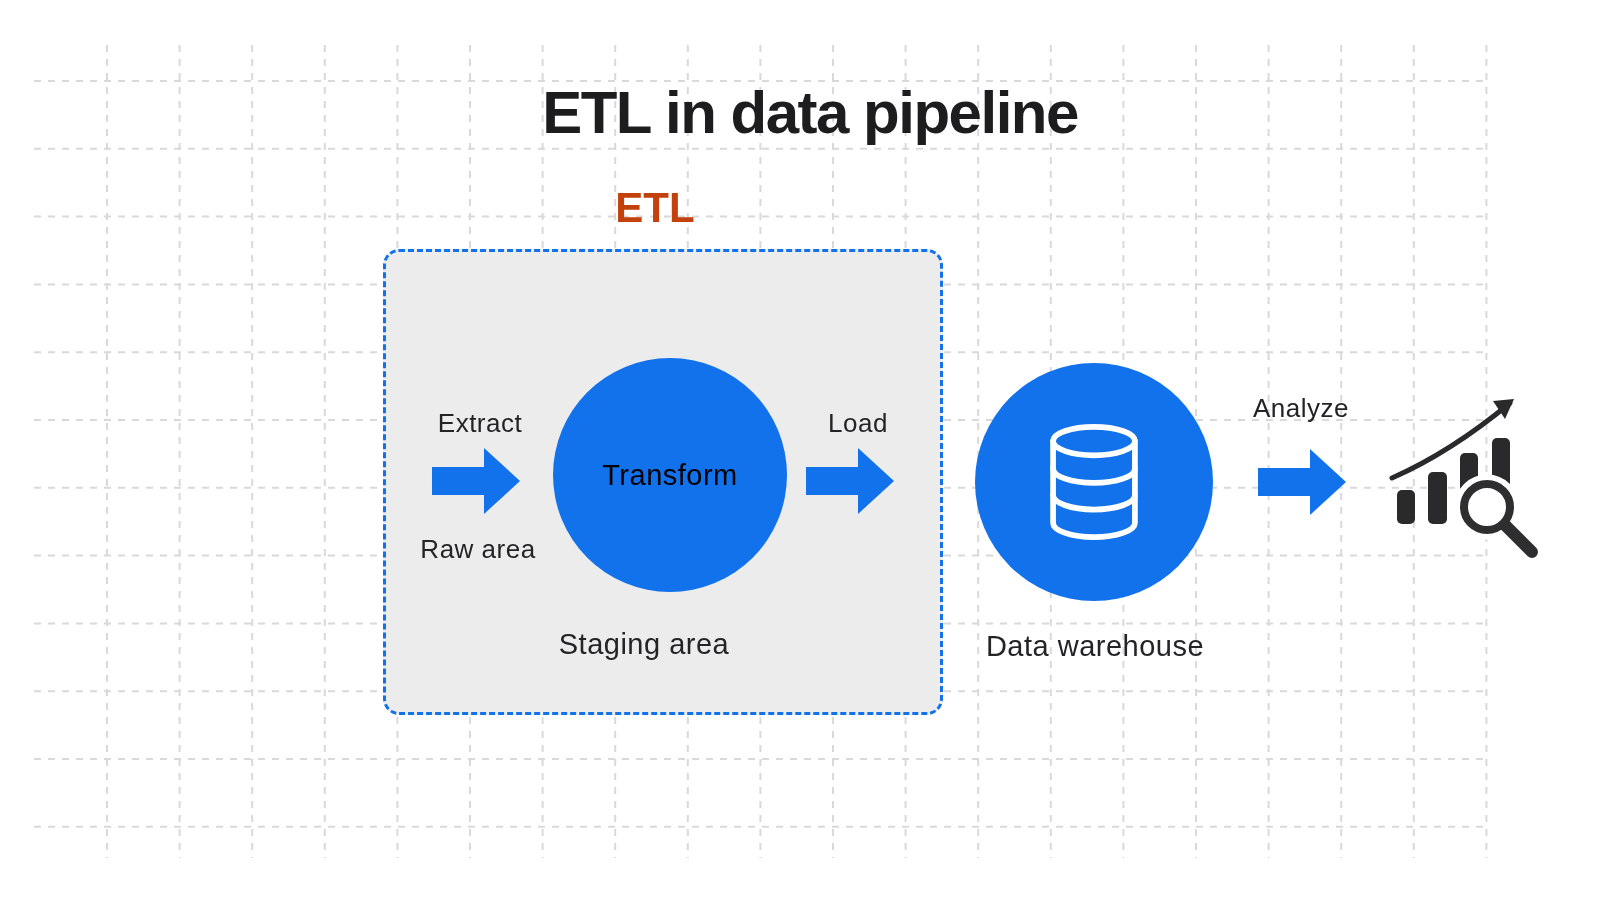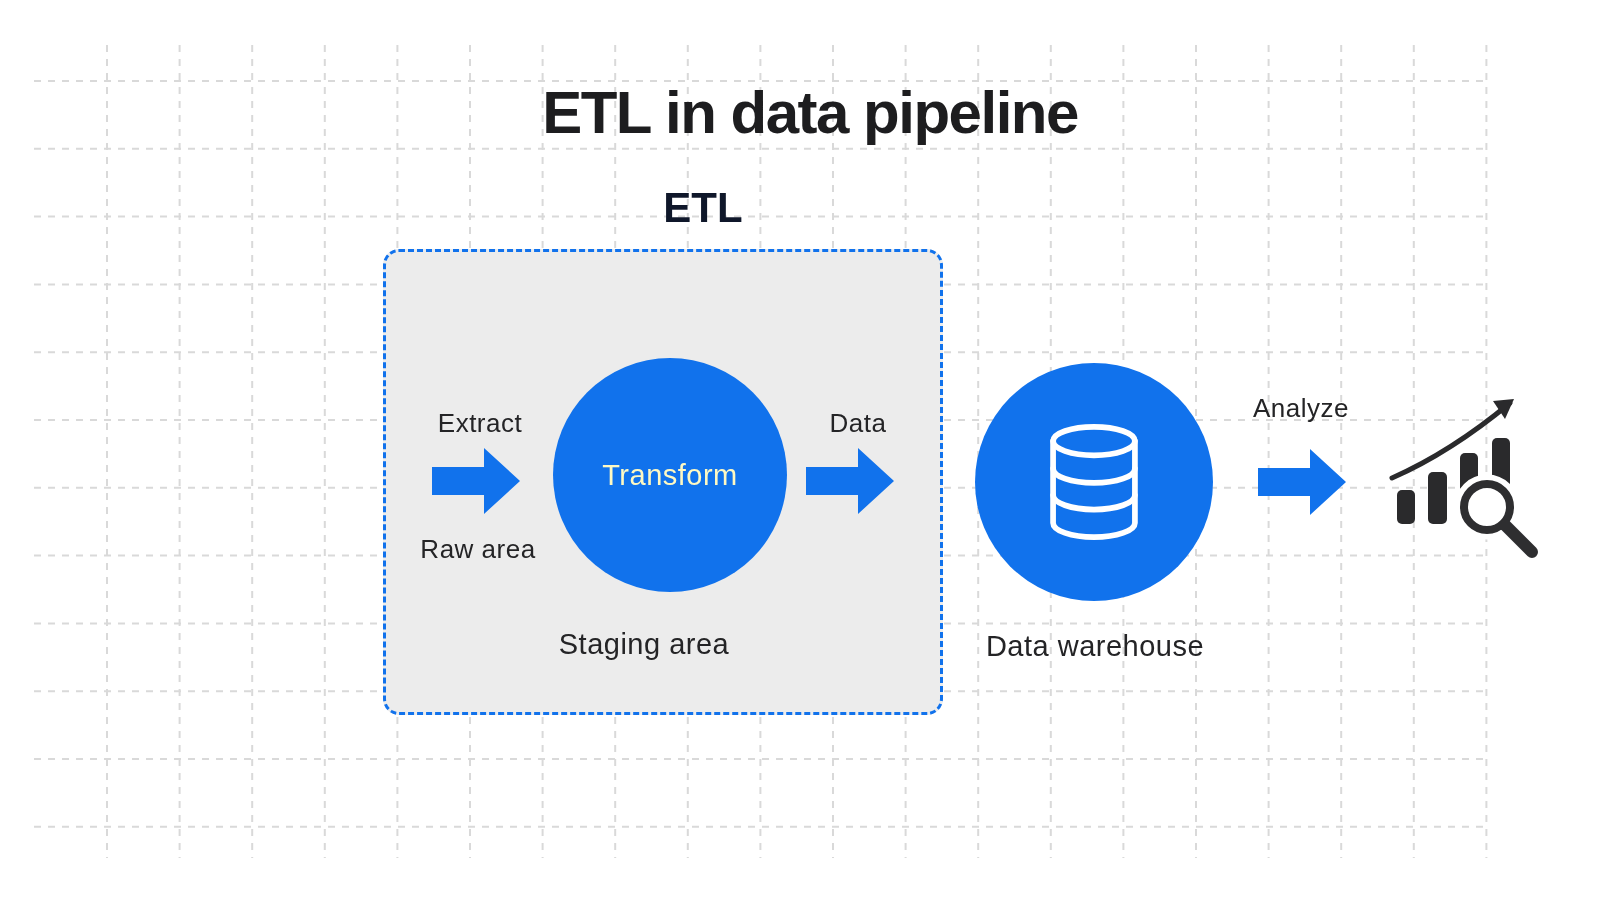--- a/index.html
+++ b/index.html
@@ -19,30 +19,30 @@
 
   .title{font-size:60px;font-weight:800;letter-spacing:-1.5px;color:#1d1d1f;
     white-space:nowrap;z-index:3;}
 
   .source-box{left:63px;width:275px;height:100px;background:var(--blue);
     border-radius:14px;color:#fff;display:flex;align-items:center;justify-content:center;
     font-size:27px;letter-spacing:.5px;z-index:2;}
   .db-badge{position:absolute;left:220px;top:50px;width:70px;height:70px;border-radius:50%;
     background:#28282b;display:flex;align-items:center;justify-content:center;z-index:3;}
 
-  .etl-heading{font-size:42px;font-weight:700;color:#0f172a;z-index:3;white-space:nowrap;margin-left:48px;}
+  .etl-heading{font-size:42px;font-weight:700;color:#c2410c;z-index:3;white-space:nowrap;}
   .staging-box{left:383px;top:249px;width:560px;height:466px;background:var(--staging);
     border:3px dashed var(--blue);border-radius:16px;z-index:1;}
 
   .lbl{font-size:26px;color:var(--text);letter-spacing:.5px;white-space:nowrap;z-index:3;}
   .lbl-lg{font-size:29px;color:var(--text);letter-spacing:.5px;white-space:nowrap;z-index:3;}
 
   .transform-circle{left:553px;top:358px;width:234px;height:234px;border-radius:50%;
     background:var(--blue);display:flex;align-items:center;justify-content:center;
-    color:#fef9c3;font-size:29px;letter-spacing:.5px;z-index:2;}
+    color:#000000;font-size:29px;letter-spacing:.5px;z-index:2;}
   .warehouse-circle{left:975px;top:363px;width:238px;height:238px;border-radius:50%;
     background:var(--blue);display:flex;align-items:center;justify-content:center;z-index:2;}
 
   .fat-arrow{color:var(--blue);z-index:2;}
   .chart-icon{z-index:2;}
 </style>
 </head>
 <body>
 
 <svg width="0" height="0" style="position:absolute" aria-hidden="true">
@@ -107,21 +107,21 @@
   <div class="abs center-xy lbl" style="left:480px;top:423px">Extract</div>
   <svg class="abs fat-arrow" style="left:432px;top:448px" width="88" height="66">
       <use href="#fat-arrow"></use>
     </svg>
   <div class="abs center-xy lbl" style="left:478px;top:549px">Raw area</div>
 
   <div class="abs transform-circle">
     <span>Transform</span>
   </div>
 
-  <div class="abs center-xy lbl" style="left:858px;top:423px">Data</div>
+  <div class="abs center-xy lbl" style="left:858px;top:423px">Load</div>
   <svg class="abs fat-arrow" style="left:806px;top:448px" width="88" height="66">
       <use href="#fat-arrow"></use>
     </svg>
 
   <div class="abs center-xy lbl-lg" style="left:644px;top:644px">Staging area</div>
 
   <div class="abs warehouse-circle">
     <svg width="96" height="118">
         <use href="#cyl"></use>
       </svg>

